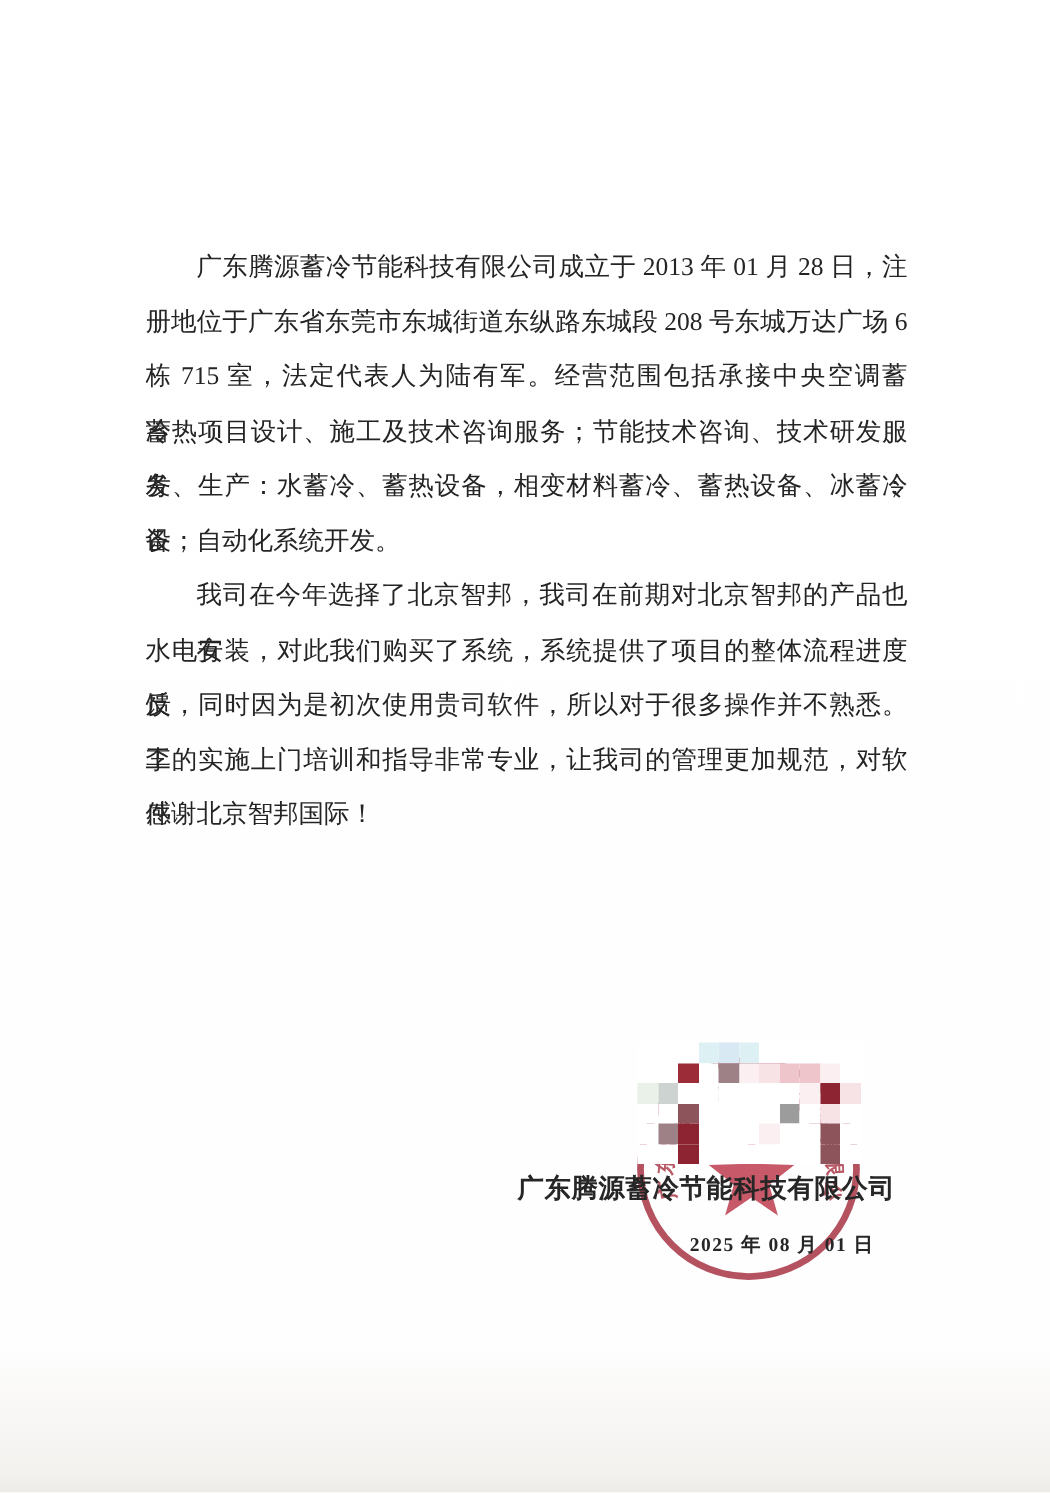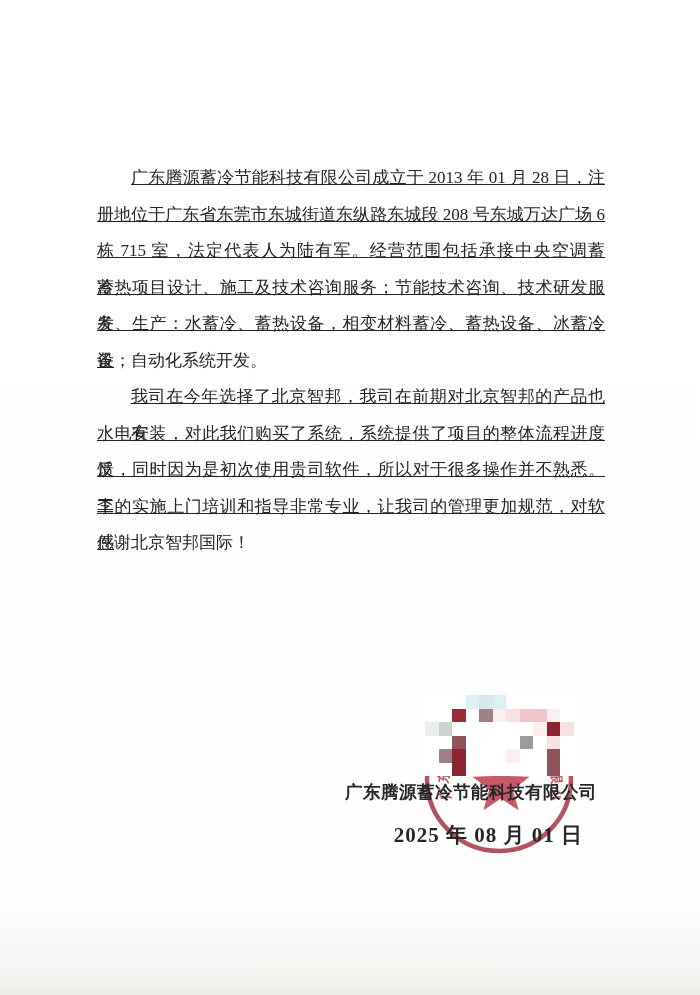--- a/index.html
+++ b/index.html
@@ -36,36 +36,35 @@
     line-height:36.5px;
     font-size:17px;
     color:#242424;
     white-space:nowrap;
     text-align:justify;
   }
   .body-line.fill{
     text-align:justify;
     text-align-last:justify;
     white-space:normal;
-    text-decoration:underline;
   }
   .body-line.indent{ padding-left:34px; }
   .signature{
     position:absolute;
     top:780px;right:103px;
     font-size:17.5px;
     font-weight:700;
     letter-spacing:0.5px;
     color:#262626;
     z-index:3;
   }
   .date-line{
     position:absolute;
     top:821px;right:117px;
-    font-size:21px;
+    font-size:13px;
     font-weight:600;
     letter-spacing:1px;
     color:#262626;
     z-index:3;
   }
   .seal-svg{
     position:absolute;left:0;top:0;
     z-index:1;
     pointer-events:none;
   }

